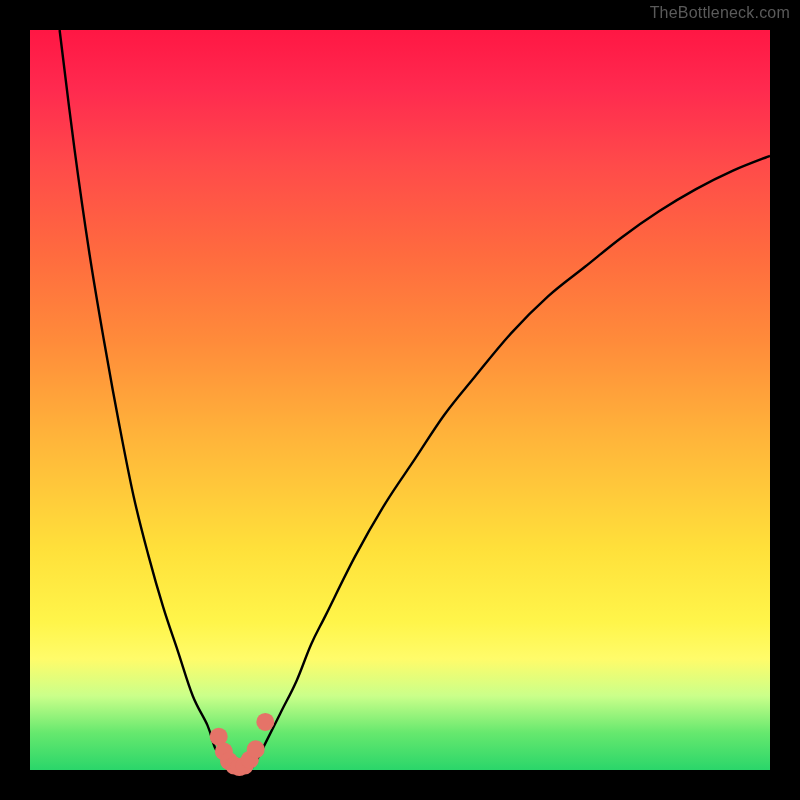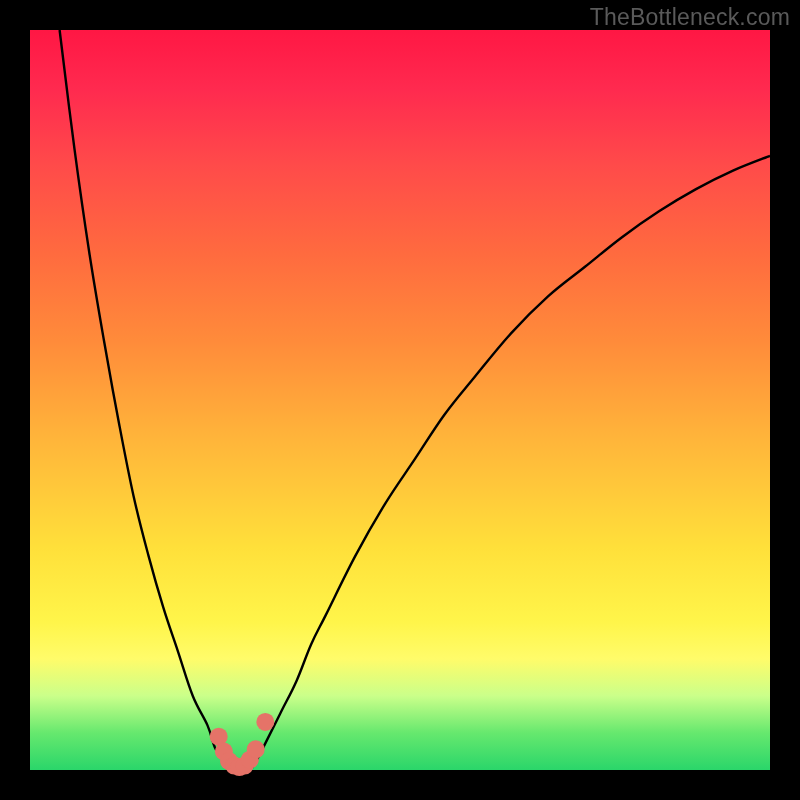--- a/index.html
+++ b/index.html
@@ -39,21 +39,21 @@
       #caff8a 90%,
       #66e86e 95%,
       #2ad66a 100%
     );
   }
   .watermark {
     position: absolute;
     top: 4px;
     right: 10px;
     color: #5a5a5a;
-    font-size: 23px;
+    font-size: 16px;
     font-weight: 500;
     letter-spacing: 0.2px;
     user-select: none;
   }
   svg.curves {
     position: absolute;
     left: 0;
     top: 0;
     width: 740px;
     height: 740px;

